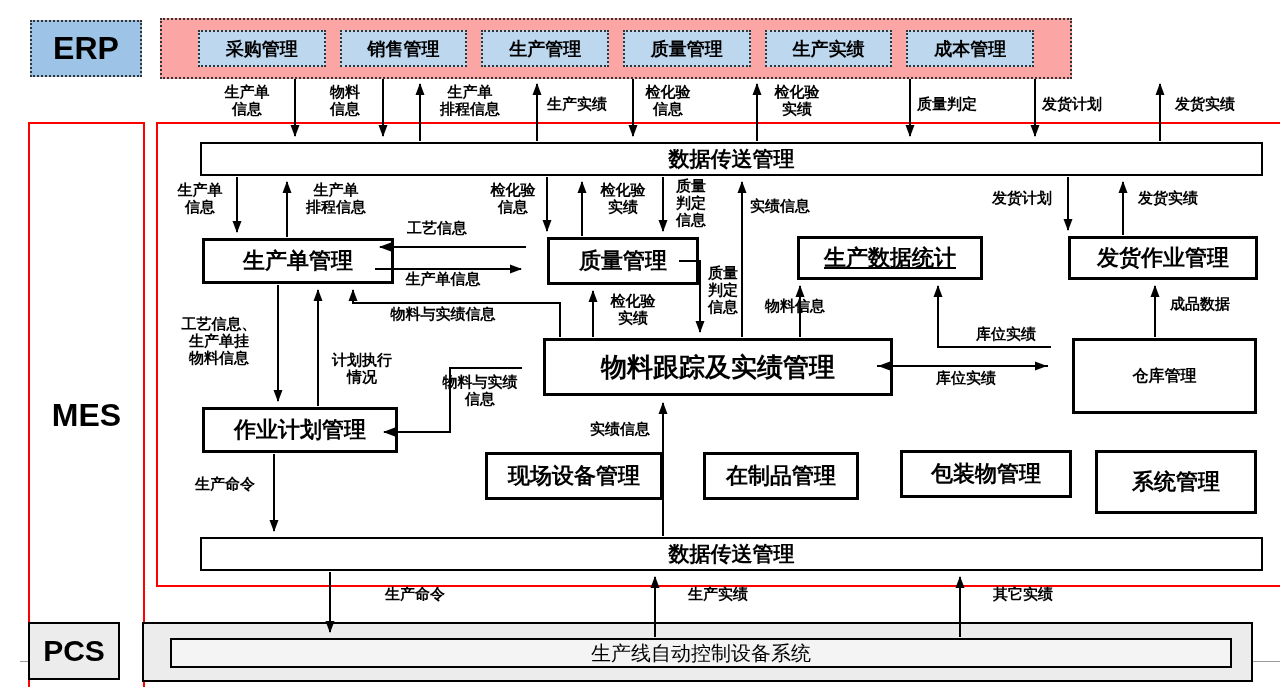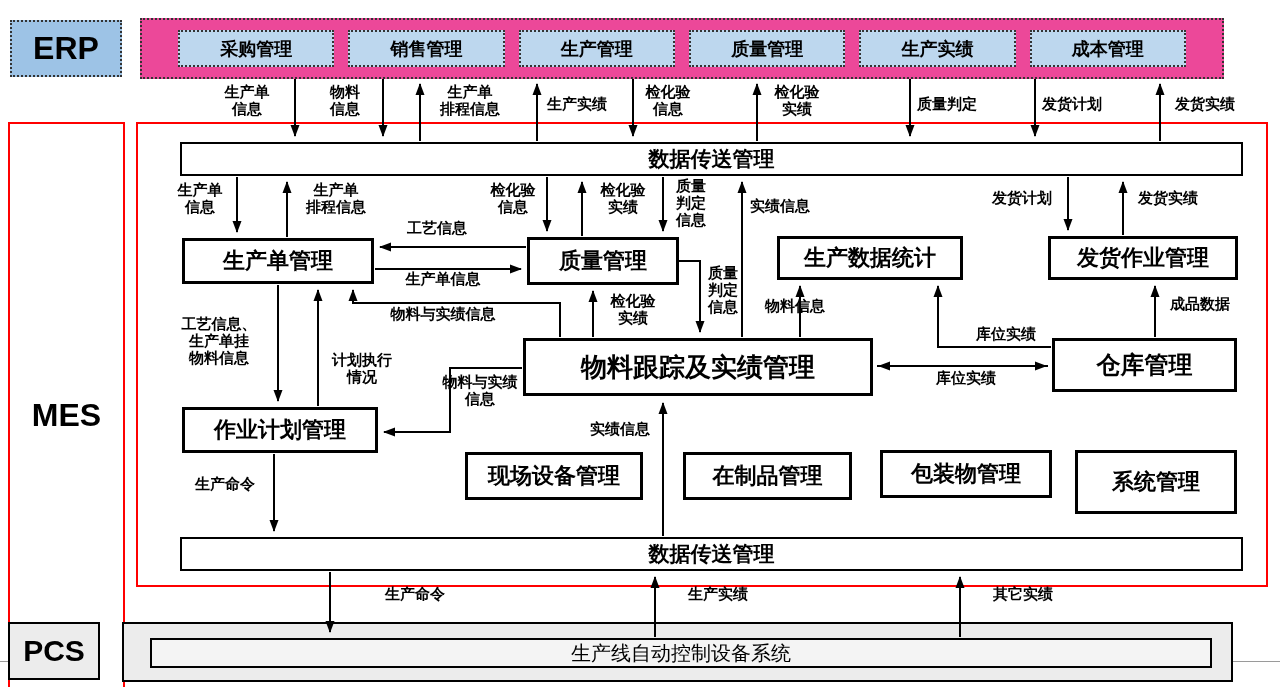--- a/index.html
+++ b/index.html
@@ -1,24 +1,24 @@
 <!DOCTYPE html>
 <html><head>
 <meta charset="utf-8">
 <style>
   * { margin:0; padding:0; box-sizing:border-box; }
   body { font-family:"Liberation Sans", sans-serif; background:#fff; color:#000; }
   .canvas { position:relative; width:1280px; height:687px; background:#fff; overflow:hidden; }
-  .abs { position:absolute; }
+  .abs { position:absolute;margin-left:20px; }
 
   
   .erp-tag { left:10px; top:20px; width:112px; height:57px; background:#9dc3e6;
              border:2px dotted #333; display:flex; align-items:center; justify-content:center;
              font-size:32px; font-weight:600; }
-  .erp-bar { left:140px; top:18px; width:1084px; height:61px; background:#ec4899;
+  .erp-bar { left:140px; top:18px; width:912px; height:61px; background:#fca5a5;
              border:2px dotted #333; display:flex; align-items:center; gap:14px; padding:0 36px; }
   .erp-module { flex:1; height:37px; background:#bdd7ee; border:2px dotted #333;
                 display:flex; align-items:center; justify-content:center;
                 font-size:18px; font-weight:600; }
 
   
   .mes-tag-frame { left:8px; top:122px; width:117px; height:587px; border:2px solid #ff0000;
                    background:#fff; display:flex; align-items:center; justify-content:center;
                    font-size:32px; font-weight:bold; }
   .mes-frame { left:136px; top:122px; width:1132px; height:465px; border:2px solid #ff0000; }
@@ -69,27 +69,27 @@
   <div class="abs mes-tag-frame">
     <span>MES</span>
   </div>
   <div class="abs mes-frame"></div>
 
   <div class="abs bus" style="left:180px; top:142px; width:1063px; height:34px;">数据传送管理</div>
   <div class="abs bus" style="left:180px; top:537px; width:1063px; height:34px;">数据传送管理</div>
 
   <div class="abs node" style="left:182px; top:238px; width:192px; height:46px;">生产单管理</div>
   <div class="abs node" style="left:527px; top:237px; width:152px; height:48px;">质量管理</div>
-  <div class="abs node" style="left:777px; top:236px; width:186px; height:44px;">生产数据统计</div>
+  <div class="abs node" style="left:777px; top:236px; width:186px; height:44px;text-decoration:underline;">生产数据统计</div>
   <div class="abs node" style="left:1048px; top:236px; width:190px; height:44px;">发货作业管理</div>
   <div class="abs node" style="left:523px; top:338px; width:350px; height:58px; font-size:26px;">物料跟踪及实绩管理</div>
-  <div class="abs node" style="left:1052px; top:338px; width:185px; height:54px; font-size:24px;">仓库管理</div>
+  <div class="abs node" style="left:1052px; top:338px; width:185px; height:76px; font-size:16px;">仓库管理</div>
   <div class="abs node" style="left:182px; top:407px; width:196px; height:46px;">作业计划管理</div>
   <div class="abs node" style="left:465px; top:452px; width:178px; height:48px;">现场设备管理</div>
-  <div class="abs node" style="left:683px; top:452px; width:169px; height:48px;">在制品管理</div>
+  <div class="abs node" style="left:683px; top:452px; width:156px; height:48px;">在制品管理</div>
   <div class="abs node" style="left:880px; top:450px; width:172px; height:48px;">包装物管理</div>
   <div class="abs node" style="left:1075px; top:450px; width:162px; height:64px;">系统管理</div>
 
   <div class="abs pcs-tag">
     <span>PCS</span>
   </div>
   <div class="abs pcs-outer"></div>
   <div class="abs pcs-inner">生产线自动控制设备系统</div>
 
   <svg class="arrows" width="1280" height="687">

